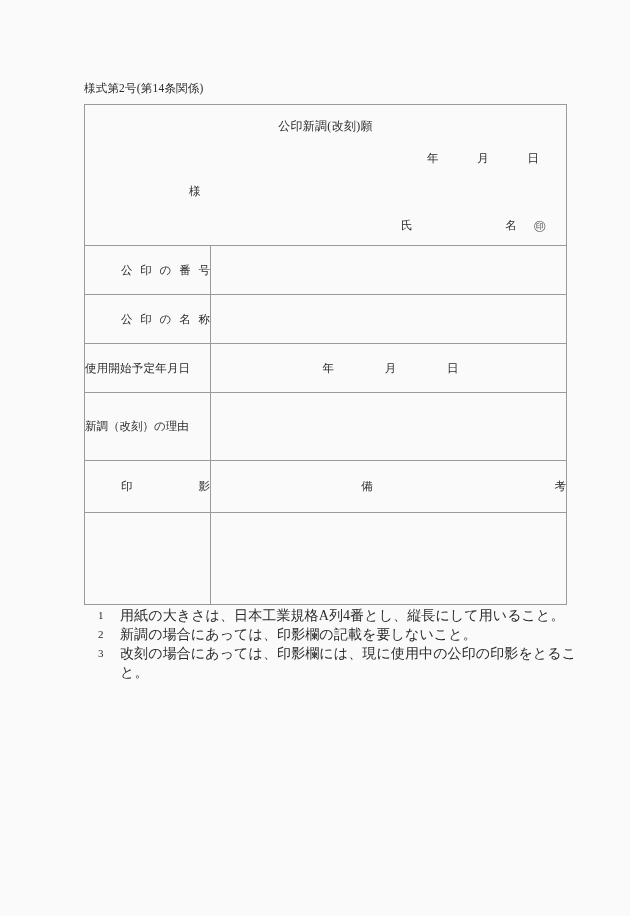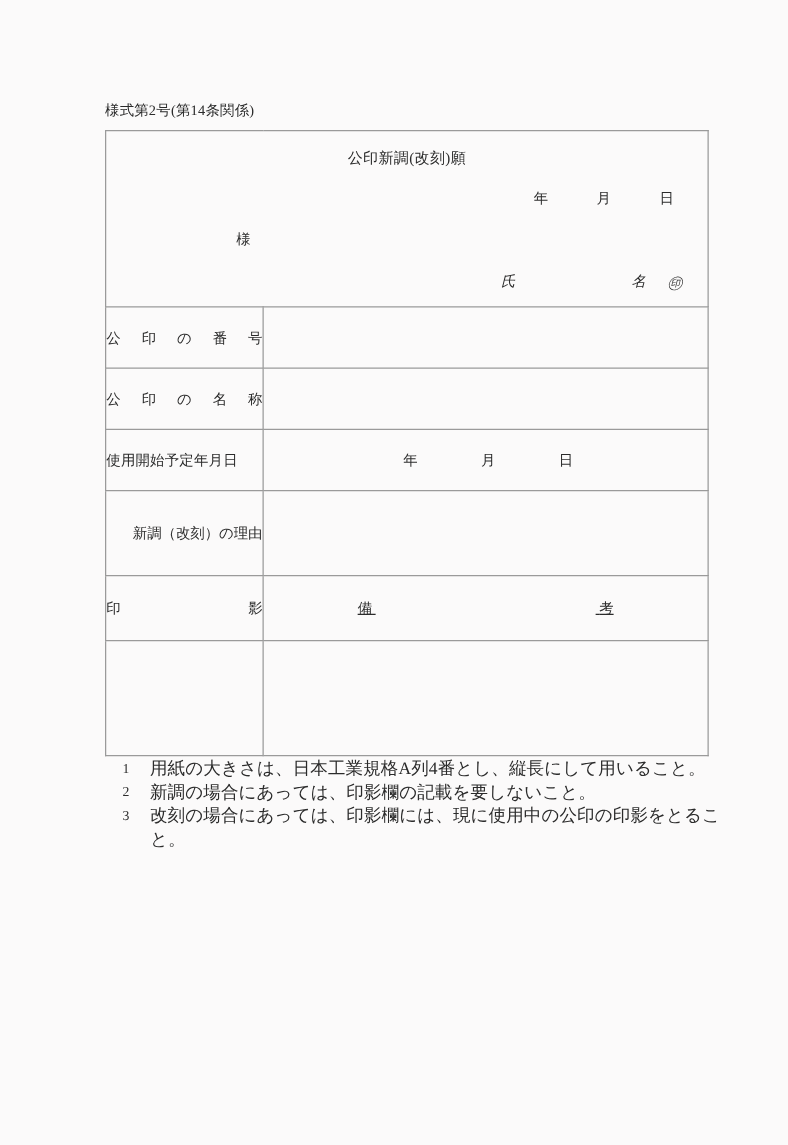--- a/index.html
+++ b/index.html
@@ -77,21 +77,20 @@
     left: 104px;
     top: 79px;
     font-size: 11.5px;
   }
   .signature-line {
     position: absolute;
     right: 20px;
     top: 113px;
     font-size: 11.5px;
     white-space: nowrap;
-    font-style: italic;
   }
   .signature-line .sig-gap { display: inline-block; width: 87px; }
   .seal-mark {
     display: inline-block;
     margin-left: 14px;
     font-size: 12.5px;
     line-height: 1;
     position: relative;
     top: 1px;
   }
@@ -100,24 +99,25 @@
   .label-cell {
     width: 126px;
     text-align: center;
     padding: 0 12px;
   }
   .label-spread {
     display: block;
     text-align: justify;
     text-align-last: justify;
     font-size: 11.5px;
+    margin-left: 36px;
   }
   .label-plain {
     display: block;
-    text-align: right;
+    text-align: left;
     font-size: 11.5px;
   }
   .label-tight {
     display: block;
     text-align: left;
     font-size: 11.5px;
     letter-spacing: 0.2px;
   }
 
   .value-cell {
@@ -133,24 +133,23 @@
     display: block;
     text-align: center;
     font-size: 11.5px;
     padding-left: 4px;
     white-space: nowrap;
   }
   .date-inline .gap { display: inline-block; width: 45px; }
 
   .bikou-head {
     display: block;
-    text-align: center;
-    font-size: 11.5px;
-    white-space: nowrap;
-    text-decoration: underline;
+    text-align: right;
+    font-size: 11.5px;
+    white-space: nowrap;
   }
   .bikou-head .gap { display: inline-block; width: 176px; }
 
   
   .remarks {
     position: absolute;
     left: 74px;
     top: 606px;
     width: 500px;
     font-size: 11.5px;

